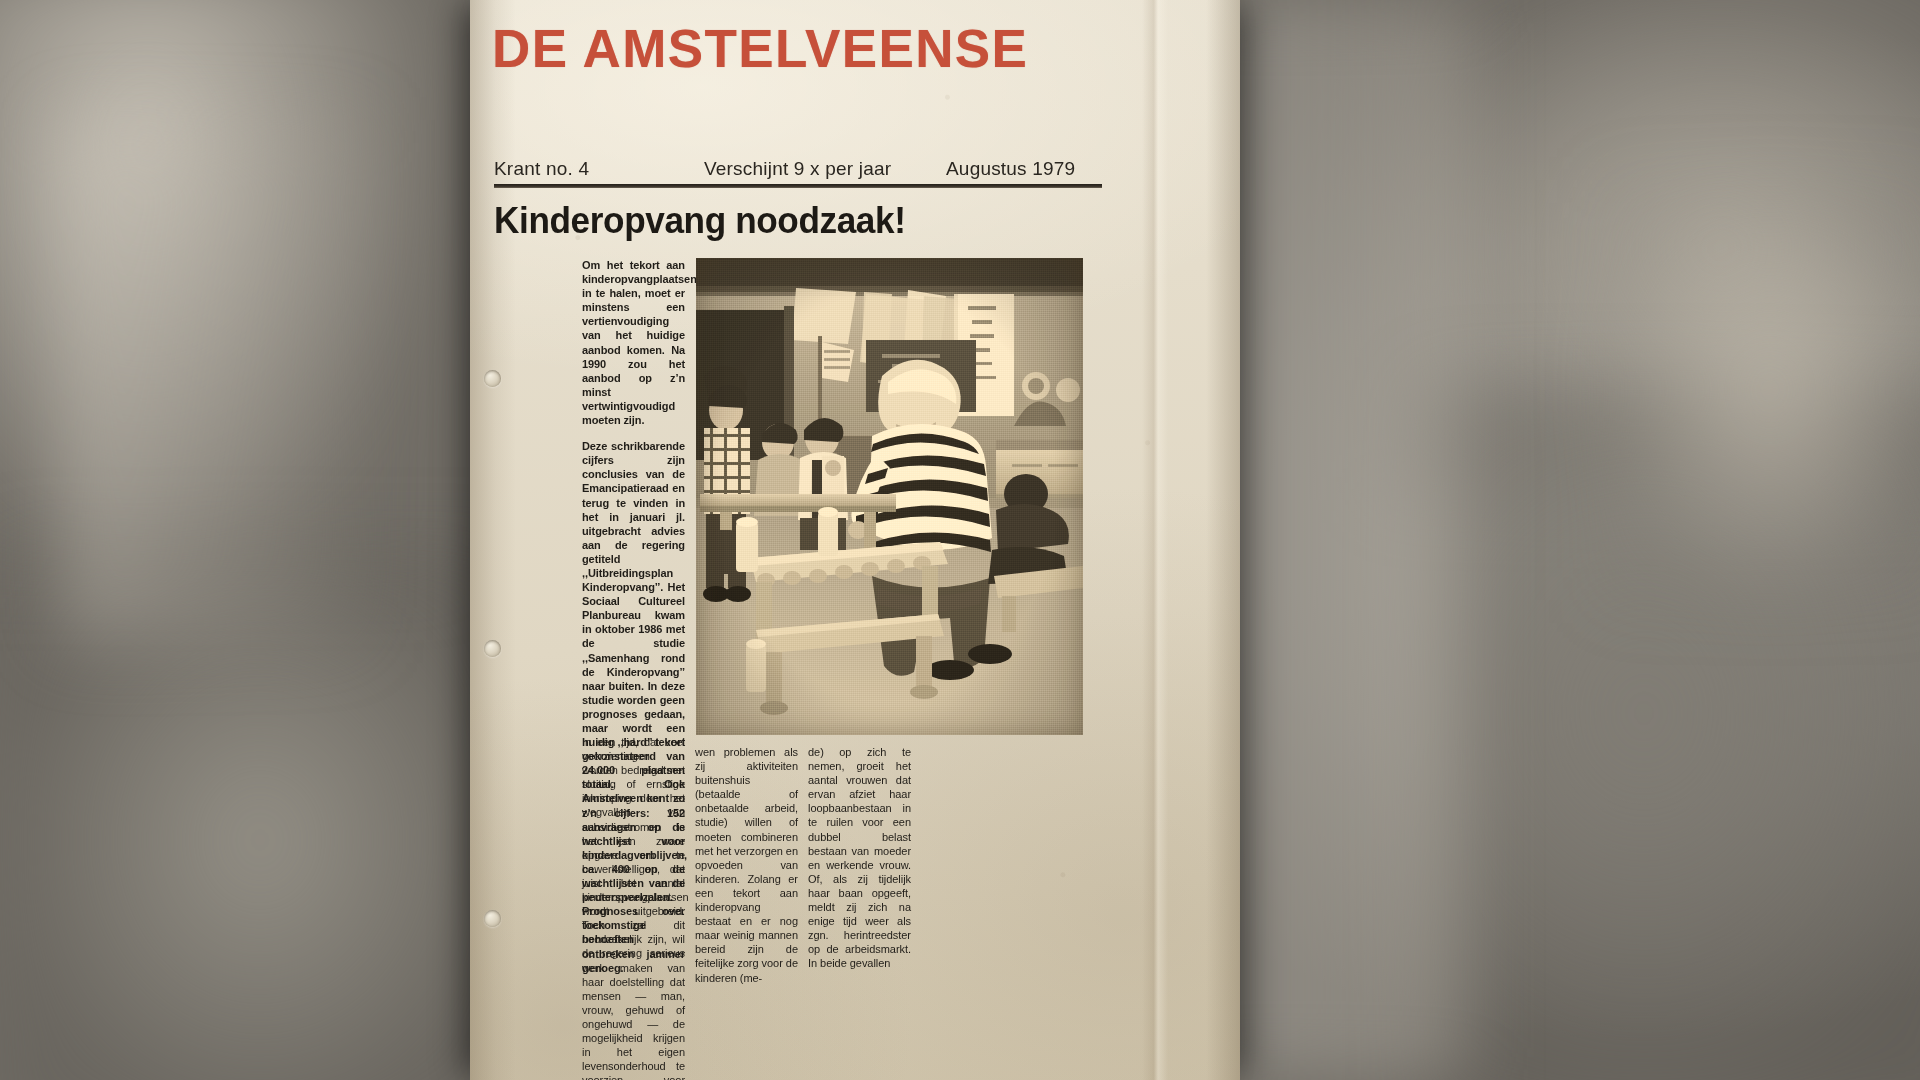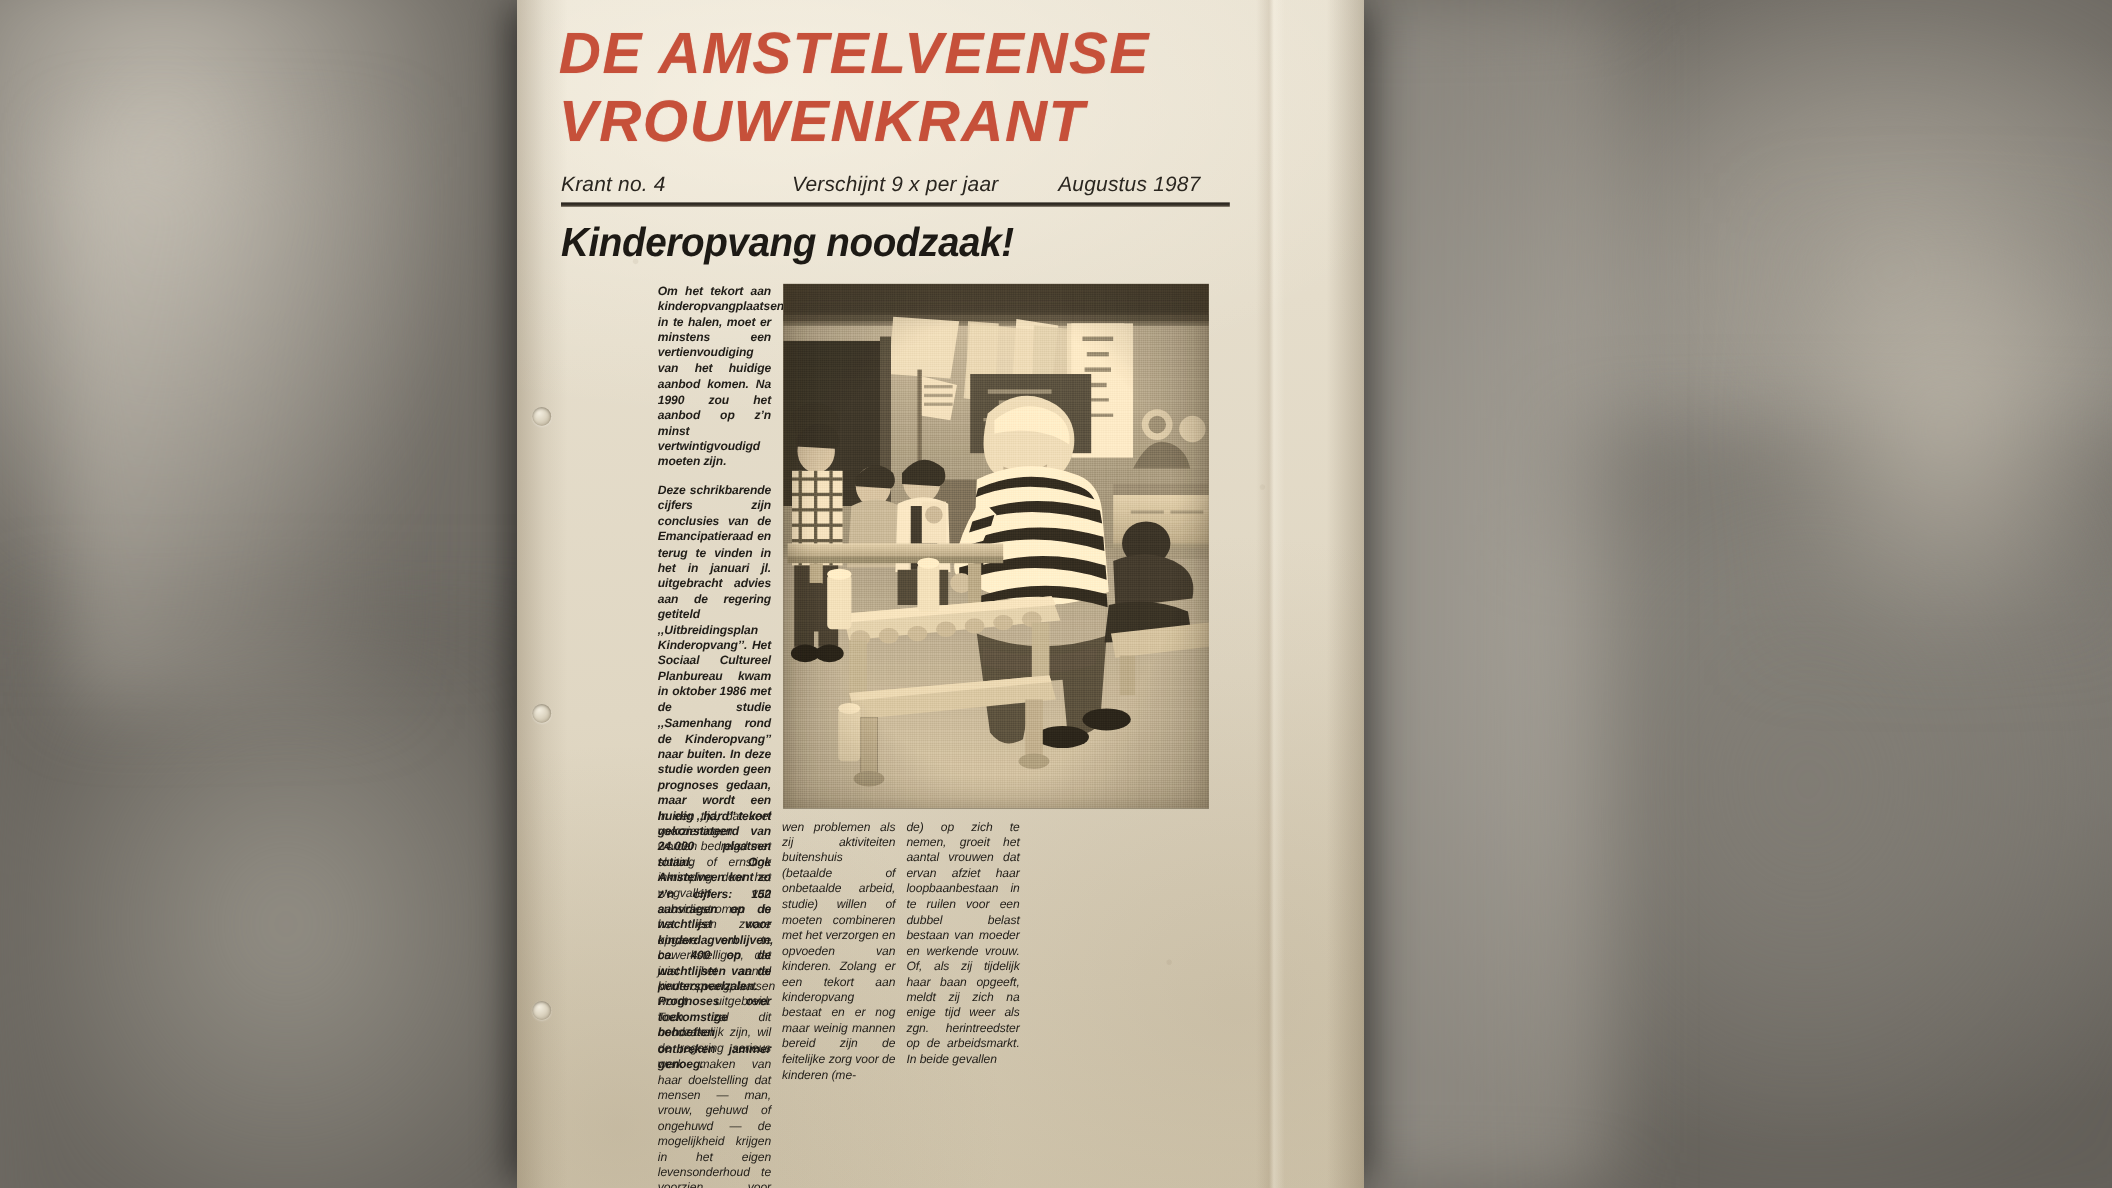--- a/index.html
+++ b/index.html
@@ -89,21 +89,21 @@
 
   
   .punch {
     position: absolute; left: 14px;
     width: 17px; height: 17px; border-radius: 50%;
     background: radial-gradient(circle at 36% 32%, #f3eee0 0%, #ddd5c2 45%, #b6ab93 100%);
     box-shadow: inset 0 1px 3px rgba(70,58,40,.55), 0 1px 2px rgba(255,255,255,.35);
   }
 
   
-  .content { position: absolute; left: 16px; top: 0; width: 100%; height: 100%; font-style: italic; }
+  .content { position: absolute; left: 0; top: 0; width: 100%; height: 100%; }
 
   .masthead {
     position: absolute; left: 22px; top: 18px; width: 614px;
   }
   .mast-line {
     font-family: "Liberation Sans", sans-serif;
     font-weight: 700;
     font-size: 53px;
     line-height: 62px;
     letter-spacing: 1.4px;
@@ -202,27 +202,26 @@
     <div class="edge-dark-right"></div>
 
     <div class="punch" style="top:370px"></div>
     <div class="punch" style="top:640px"></div>
     <div class="punch" style="top:910px"></div>
 
     <div class="content">
 
       <div class="masthead">
         <div class="mast-line">DE AMSTELVEENSE</div>
-        <div class="mast-line">VROUWENKRANT</div>
       </div>
 
       <div class="info-row">
         <span class="info-krant">Krant no. 4</span>
         <span class="info-versch">Verschijnt 9 x per jaar</span>
-        <span class="info-datum">Augustus 1987</span>
+        <span class="info-datum">Augustus 1979</span>
       </div>
 
       <div class="rule"></div>
 
       <div class="headline">Kinderopvang noodzaak!</div>
 
       <div class="col col-main">
         <p class="lead">Om het tekort aan kinderopvangplaatsen in te halen, moet er minstens een vertienvoudiging van het huidige aanbod komen. Na 1990 zou het aanbod op z’n minst vertwintigvoudigd moeten zijn.</p>
         <p class="lead">Deze schrikbarende cijfers zijn conclusies van de Emancipatieraad en terug te vinden in het in januari jl. uitgebracht advies aan de regering getiteld ,,Uitbreidingsplan Kinderopvang’’. Het Sociaal Cultureel Planbureau kwam in oktober 1986 met de studie ,,Samenhang rond de Kinderopvang’’ naar buiten. In deze studie worden geen prognoses gedaan, maar wordt een huidig ,,hard’’ tekort gekonstateerd van 24.000 plaatsen totaal. Ook Amstelveen kent zo z’n cijfers: 152 aanvragen op de wachtlijst voor kinderdagverblijven, ca. 400 op de wachtlijsten van de peuterspeelzalen. Prognoses over toekomstige behoeften ontbreken jammer genoeg.</p>
       </div>

